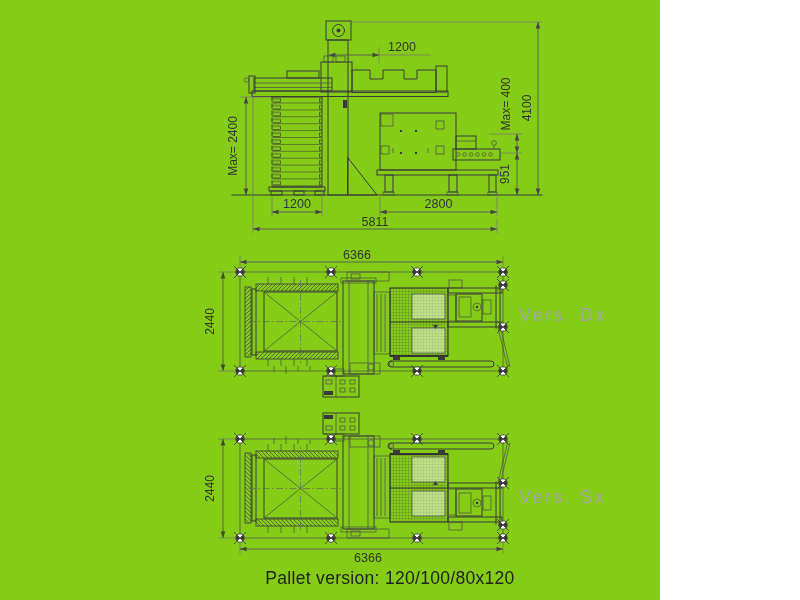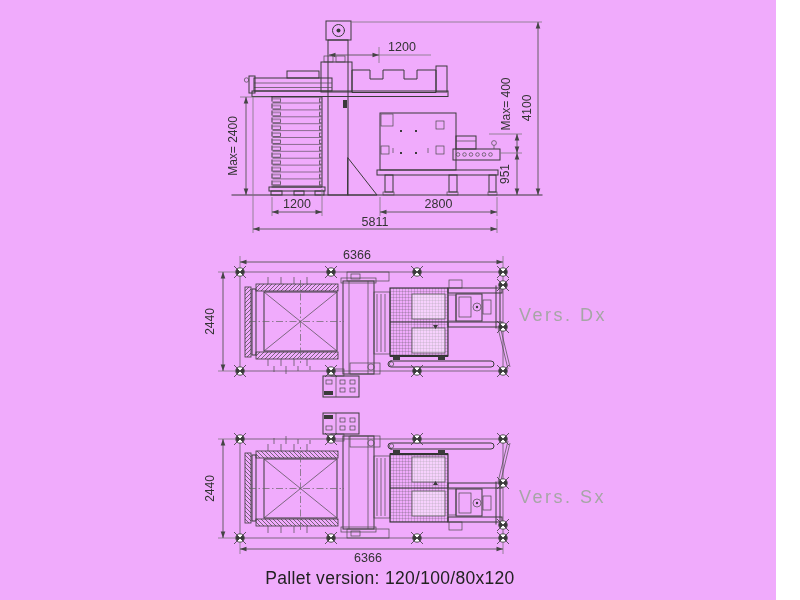--- a/index.html
+++ b/index.html
@@ -1,16 +1,16 @@
 <!DOCTYPE html>
 <html><head>
 <meta charset="utf-8">
 <style>
   html,body{margin:0;padding:0;background:#fff;}
-  #canvas{width:776px;height:600px;background:#f0abfc;position:relative;overflow:hidden;}
+  #canvas{width:660px;height:600px;background:#84cc16;position:relative;overflow:hidden;}
   svg{display:block;}
   .ln{stroke:#3a3a3a;stroke-width:1;fill:none;stroke-linecap:square;}
   .lnthin{stroke:#4a4a4a;stroke-width:.7;fill:none;}
   .solid{fill:#3a3a3a;stroke:none;}
   .dln{stroke:#555;stroke-width:.9;fill:none;}
   .ext{stroke:#777;stroke-width:.75;fill:none;}
   .dash{stroke-dasharray:4,3;}
   .cdash{stroke:#666;stroke-width:.7;fill:none;stroke-dasharray:7,2.5,1.5,2.5;}
   .dim{font-family:"Liberation Sans",sans-serif;font-size:12.5px;fill:#333;}
   .dimv{font-family:"Liberation Sans",sans-serif;font-size:12px;fill:#333;}

